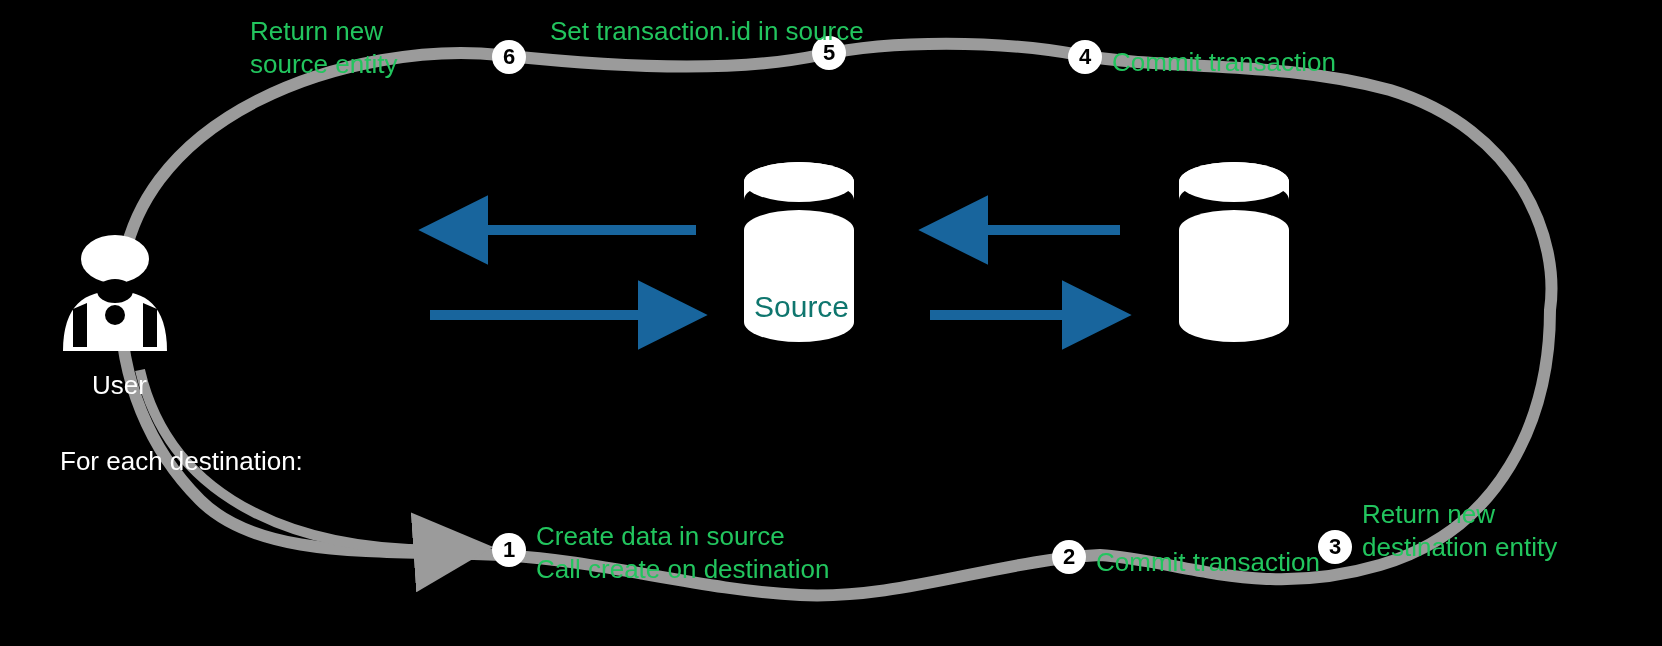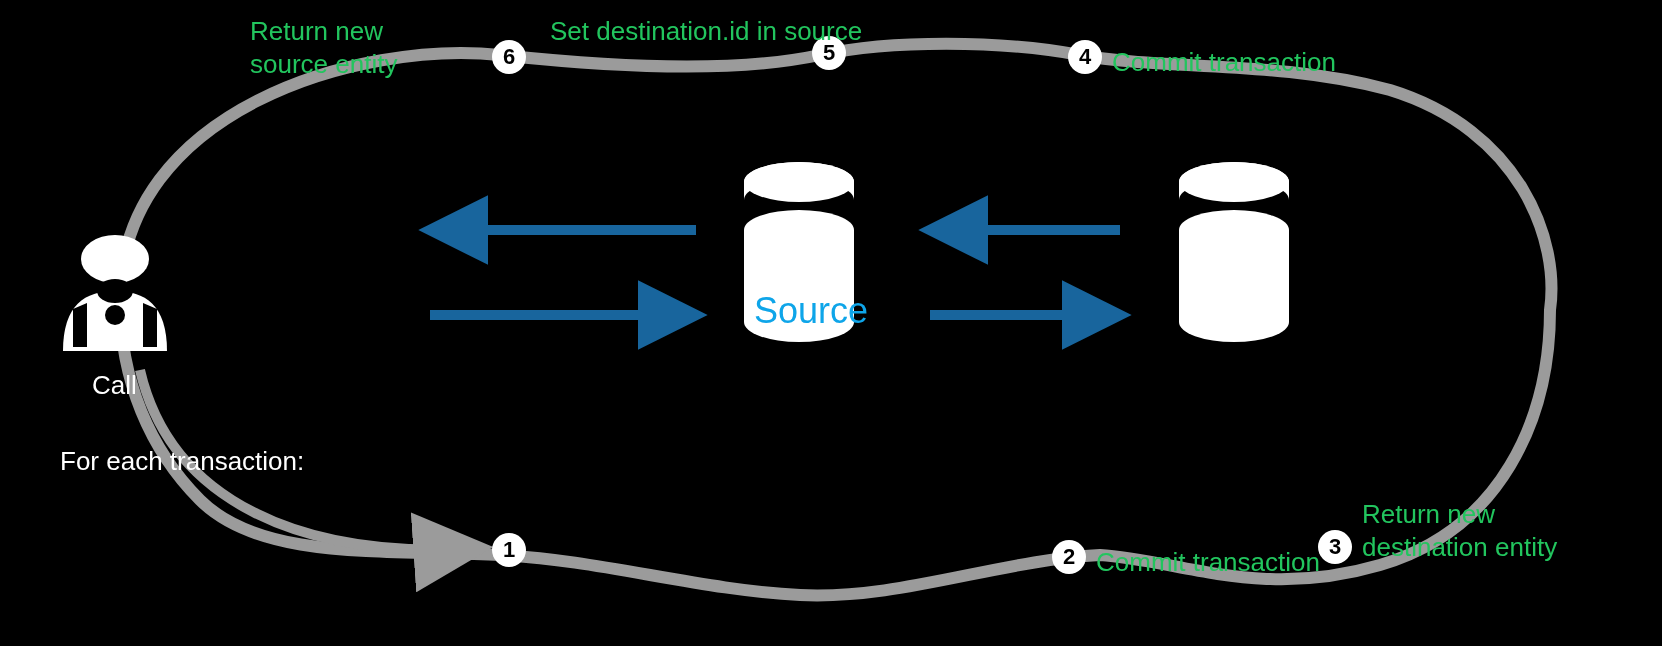--- a/index.html
+++ b/index.html
@@ -1,19 +1,19 @@
 <!DOCTYPE html>
 <html><head>
 <meta charset="utf-8">
 <style>
   html,body{margin:0;padding:0;width:1662px;height:646px;background:#000;font-family:Arial,Helvetica,sans-serif;overflow:hidden}
   .canvas{position:relative;width:1662px;height:646px}
   svg.full{position:absolute;top:0;left:0}
   .db{position:absolute}
-  .db-label{position:absolute;font-size:36px;color:#0ea5e9;font-weight:400}
+  .db-label{position:absolute;font-size:30px;color:#0f766e;font-weight:400}
   .step-badge{position:absolute;width:34px;height:34px;border-radius:50%;background:#fff;color:#000;font-weight:700;font-size:22px;display:flex;align-items:center;justify-content:center}
   .step-text{position:absolute;color:#22c55e;font-size:26px;line-height:1.25;white-space:pre}
   .title{position:absolute;color:#fff;font-size:26px}
 </style>
 </head>
 <body>
 <div class="canvas">
 
 <svg class="full" width="1662" height="646">
   <defs>
@@ -78,24 +78,26 @@
   <ellipse cx="80" cy="70" rx="55" ry="20" fill="#fff"></ellipse>
 </svg>
 
 <div class="step-badge" style="left:492px;top:533px">1</div>
 <div class="step-badge" style="left:1052px;top:540px">2</div>
 <div class="step-badge" style="left:1318px;top:530px">3</div>
 <div class="step-badge" style="left:1068px;top:40px">4</div>
 <div class="step-badge" style="left:812px;top:36px">5</div>
 <div class="step-badge" style="left:492px;top:40px">6</div>
 
+<div class="step-text" style="left:536px;top:520px">Create data in source
+Call create on destination</div>
 <div class="step-text" style="left:1096px;top:546px">Commit transaction</div>
 <div class="step-text" style="left:1362px;top:498px">Return new
 destination entity</div>
 <div class="step-text" style="left:1112px;top:46px">Commit transaction</div>
-<div class="step-text" style="left:550px;top:15px">Set destination.id in source</div>
+<div class="step-text" style="left:550px;top:15px">Set transaction.id in source</div>
 <div class="step-text" style="left:250px;top:15px">Return new
 source entity</div>
 
-<div class="title" style="left:92px;top:370px">Call</div>
-<div class="title" style="left:60px;top:446px;width:300px">For each transaction:</div>
+<div class="title" style="left:92px;top:370px">User</div>
+<div class="title" style="left:60px;top:446px;width:300px">For each destination:</div>
 
 </div>
 
 </body></html>

